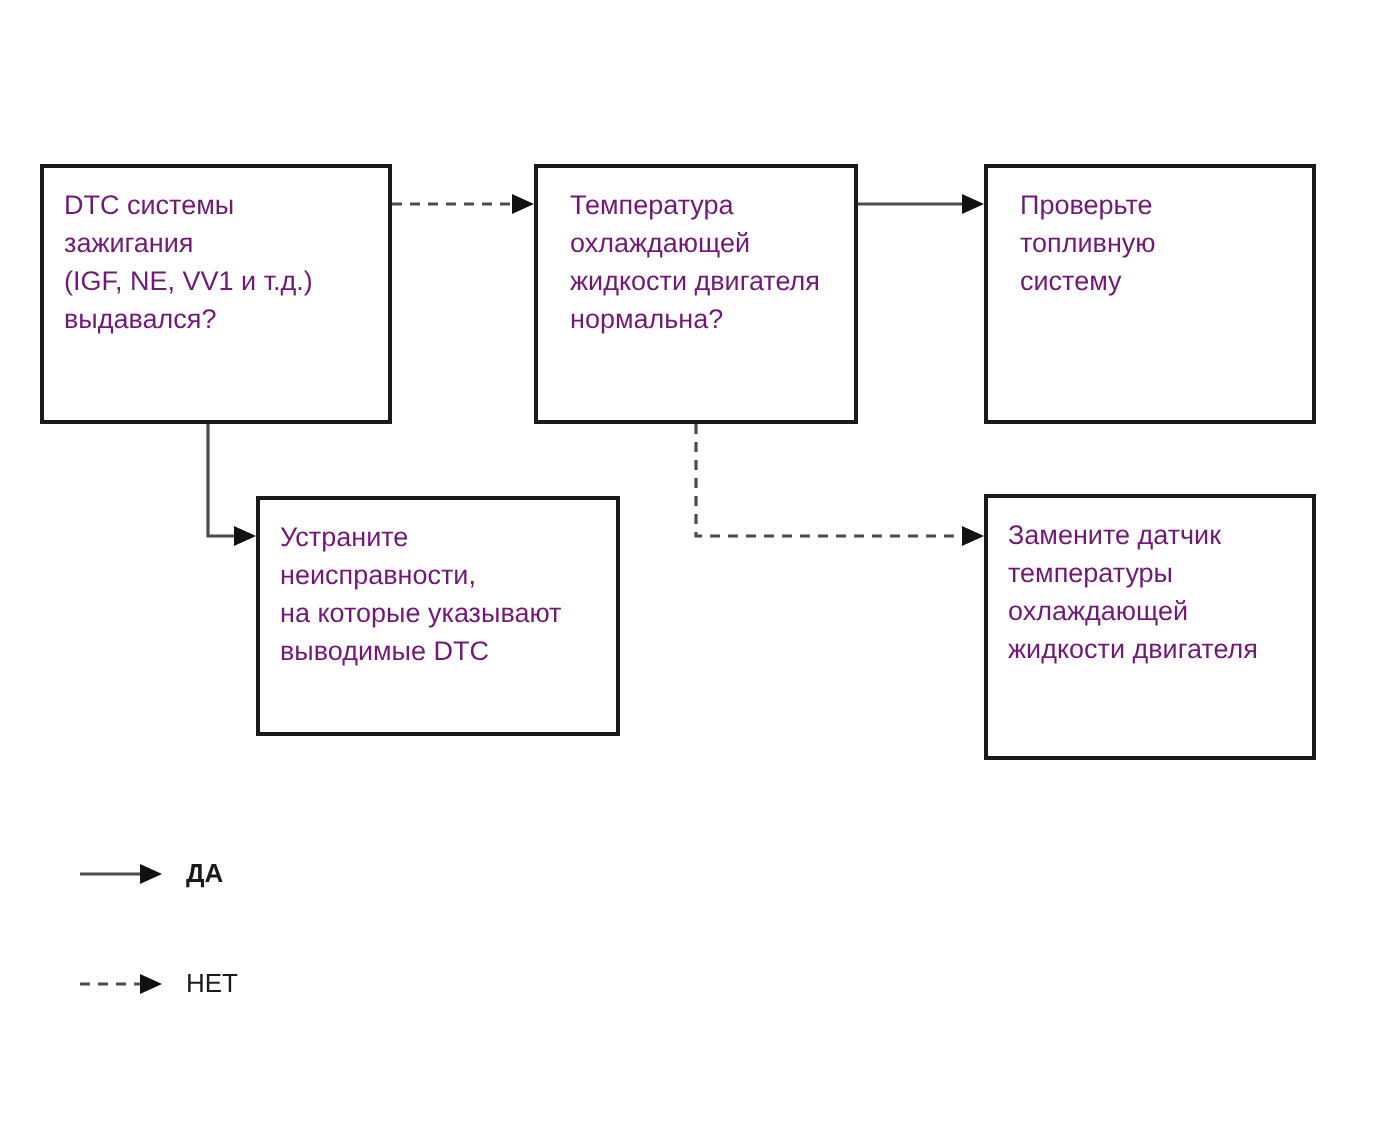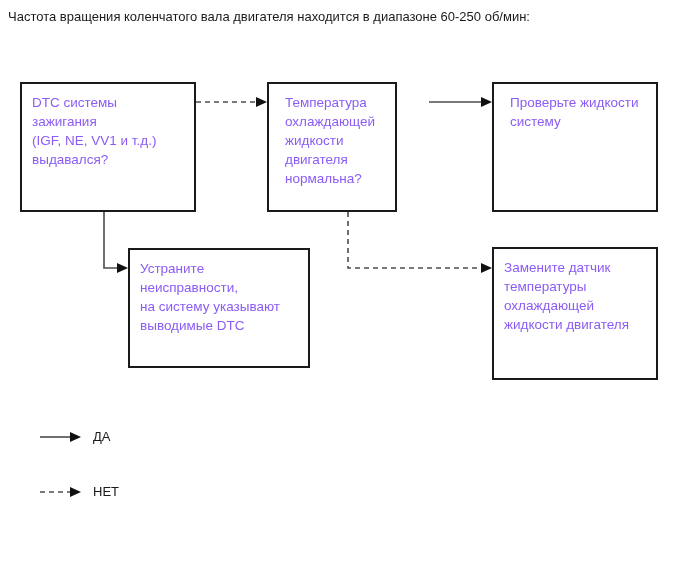--- a/index.html
+++ b/index.html
@@ -25,54 +25,53 @@
   }
 
   .flow-box {
     position: absolute;
     border: 2px solid #1a1a1a;
     background: #ffffff;
     padding: 9px 10px;
     font-size: 13.5px;
     line-height: 19px;
     white-space: pre-line;
-    color: #8b5cf6;
+    color: #701a75;
   }
 
   #box-dtc-ignition-question   { left: 20px;  top: 82px;  width: 176px; height: 130px; }
-  #box-coolant-temp-question   { left: 267px; top: 82px;  width: 130px; height: 130px; padding-left: 16px; }
+  #box-coolant-temp-question   { left: 267px; top: 82px;  width: 162px; height: 130px; padding-left: 16px; }
   #box-check-fuel-system       { left: 492px; top: 82px;  width: 166px; height: 130px; padding-left: 16px; }
   #box-fix-dtc-faults          { left: 128px; top: 248px; width: 182px; height: 120px; }
   #box-replace-coolant-sensor  { left: 492px; top: 247px; width: 166px; height: 133px; }
 
   svg.wires {
     position: absolute;
     left: 0; top: 0;
     width: 690px; height: 564px;
     pointer-events: none;
   }
   .wire       { stroke: #4d4d4d; stroke-width: 1.6; fill: none; }
   .wire.dash  { stroke-dasharray: 5 4; }
   .arrowhead  { fill: #111111; stroke: none; }
 
   .legend-label {
     position: absolute;
     font-size: 13px;
     line-height: 18px;
     color: #1a1a1a;
   }
-  #legend-yes-label { left: 93px; top: 428px; }
+  #legend-yes-label { left: 93px; top: 428px; font-weight: bold; }
   #legend-no-label  { left: 93px; top: 483px; text-align: right; }
 </style>
 </head>
 <body>
 
 <div class="page">
 
-  <div class="title">Частота вращения коленчатого вала двигателя находится в диапазоне 60-250 об/мин:</div>
 
   <svg class="wires" viewBox="0 0 690 564">
 
     <g>
       <line class="wire dash" x1="196" y1="102" x2="258" y2="102"></line>
       <polygon class="arrowhead" points="267,102 256,97 256,107"></polygon>
     </g>
 
     <g>
       <line class="wire" x1="429" y1="102" x2="483" y2="102"></line>
@@ -101,25 +100,25 @@
 
   <div class="flow-box" id="box-dtc-ignition-question">DTC системы зажигания
 (IGF, NE, VV1 и т.д.)
 выдавался?</div>
 
   <div class="flow-box" id="box-coolant-temp-question">Температура
 охлаждающей
 жидкости двигателя
 нормальна?</div>
 
-  <div class="flow-box" id="box-check-fuel-system">Проверьте жидкости
+  <div class="flow-box" id="box-check-fuel-system">Проверьте топливную
 систему</div>
 
   <div class="flow-box" id="box-fix-dtc-faults">Устраните неисправности,
-на систему указывают
+на которые указывают
 выводимые DTC</div>
 
   <div class="flow-box" id="box-replace-coolant-sensor">Замените датчик
 температуры
 охлаждающей
 жидкости двигателя</div>
 
   <div class="legend-label" id="legend-yes-label">ДА</div>
 
   <div class="legend-label" id="legend-no-label">НЕТ</div>

